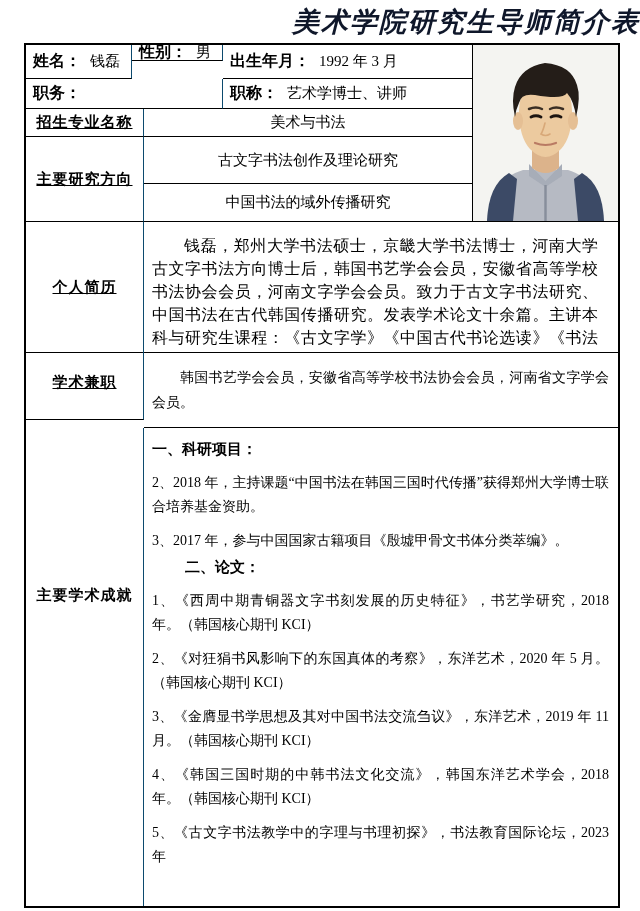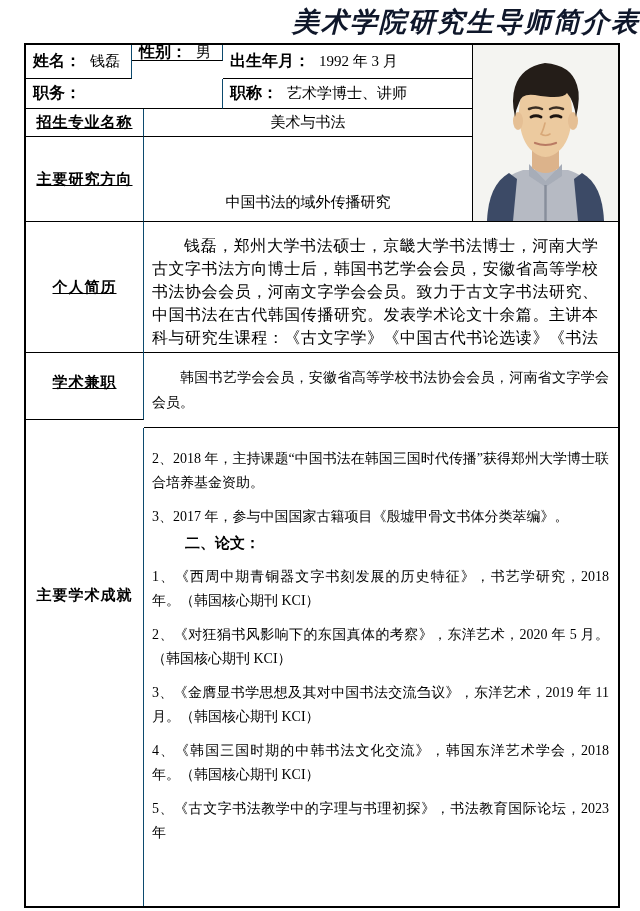--- a/index.html
+++ b/index.html
@@ -109,35 +109,37 @@
   </div>
   <div class="cell field b-b" style="left:197px;top:34px;width:249px;height:30px">
     <span class="lbl">职称：</span>
       <span class="val">艺术学博士、讲师</span>
   </div>
 
   <div class="cell side-lbl b-r b-b" style="left:0;top:64px;width:118px;height:28px">招生专业名称</div>
   <div class="cell center-val b-b" style="left:118px;top:64px;width:328px;height:28px">美术与书法</div>
 
   <div class="cell side-lbl b-r b-b" style="left:0;top:92px;width:118px;height:85px">主要研究方向</div>
+  <div class="cell center-val b-b" style="left:118px;top:92px;width:328px;height:47px">古文字书法创作及理论研究</div>
   <div class="cell center-val b-b" style="left:118px;top:139px;width:328px;height:38px">中国书法的域外传播研究</div>
 
   <div class="cell side-lbl b-r b-b" style="left:0;top:177px;width:118px;height:131px">个人简历</div>
   <div class="cell b-b" style="left:118px;top:177px;width:474px;height:131px">
     <div class="bio-text">钱磊，郑州大学书法硕士，京畿大学书法博士，河南大学古文字书法方向博士后，韩国书艺学会会员，安徽省高等学校书法协会会员，河南文字学会会员。致力于古文字书法研究、中国书法在古代韩国传播研究。发表学术论文十余篇。主讲本科与研究生课程：《古文字学》《中国古代书论选读》《书法临创转换》等。</div>
   </div>
 
   <div class="cell side-lbl b-r b-b" style="left:0;top:300px;width:118px;height:75px">学术兼职</div>
   <div class="cell b-b" style="left:118px;top:308px;width:474px;height:75px">
     <div class="posts-text">韩国书艺学会会员，安徽省高等学校书法协会会员，河南省文字学会会员。</div>
   </div>
 
   <div class="cell ach-label-cell b-r" style="left:0;top:383px;width:118px;height:478px">主要学术成就</div>
   <div class="cell" style="left:118px;top:383px;width:474px;height:478px">
     <div class="ach-content">
+      <p class="ach-h">一、科研项目：</p>
       <p class="ach-p">2、2018 年，主持课题“中国书法在韩国三国时代传播”获得郑州大学博士联合培养基金资助。</p>
       <p class="ach-p">3、2017 年，参与中国国家古籍项目《殷墟甲骨文书体分类萃编》。</p>
       <p class="ach-h tight">二、论文：</p>
       <p class="ach-p">1、《西周中期青铜器文字书刻发展的历史特征》，书艺学研究，2018 年。（韩国核心期刊 KCI）</p>
       <p class="ach-p">2、《对狂狷书风影响下的东国真体的考察》，东洋艺术，2020 年 5 月。（韩国核心期刊 KCI）</p>
       <p class="ach-p">3、《金膺显书学思想及其对中国书法交流刍议》，东洋艺术，2019 年 11 月。（韩国核心期刊 KCI）</p>
       <p class="ach-p">4、《韩国三国时期的中韩书法文化交流》，韩国东洋艺术学会，2018 年。（韩国核心期刊 KCI）</p>
       <p class="ach-p">5、《古文字书法教学中的字理与书理初探》，书法教育国际论坛，2023 年</p>
     </div>
   </div>

